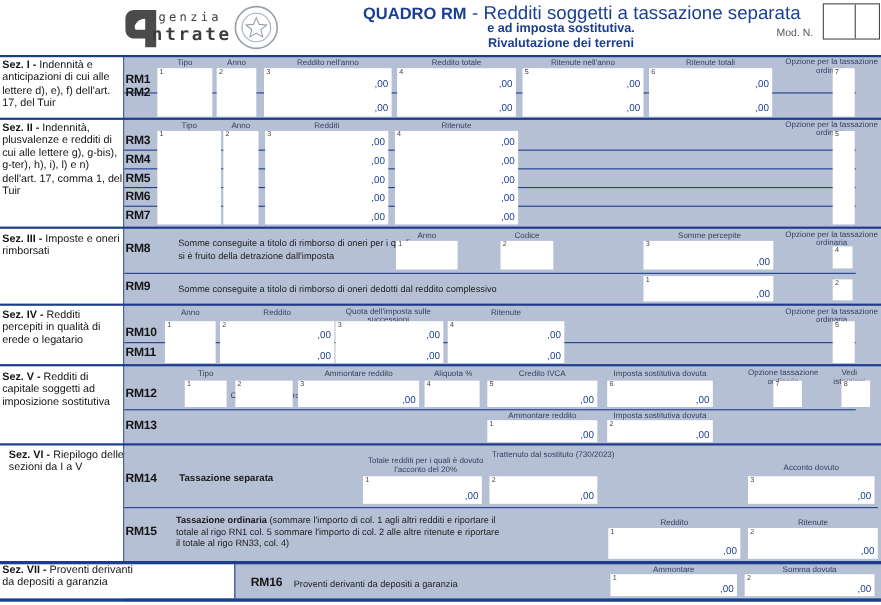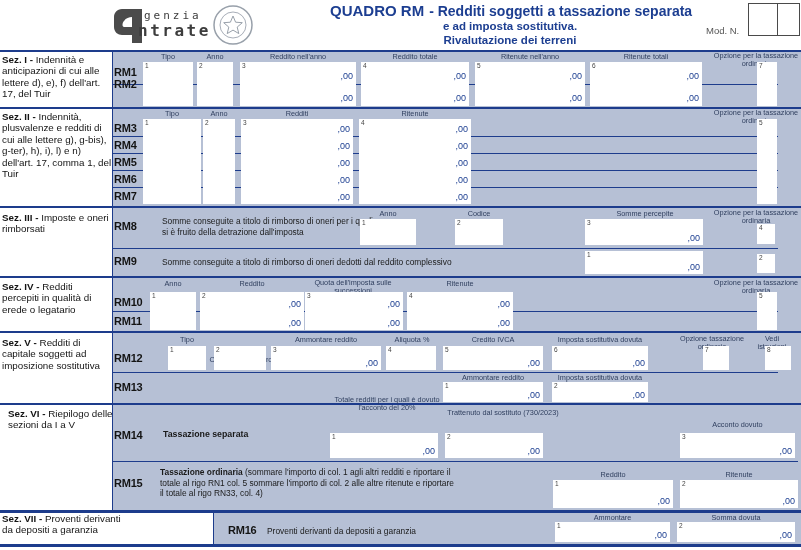--- a/index.html
+++ b/index.html
@@ -21,21 +21,21 @@
   .desc{position:absolute;font-size:8.4px;color:#1a1a1a;line-height:1.25;}
   .bt{position:absolute;font-size:8.8px;font-weight:700;color:#1a1a1a;}
   .nowrap{white-space:nowrap;}
   
   .lg1{position:absolute;left:144px;top:9px;font-family:"DejaVu Sans Mono",monospace;
        font-size:11px;letter-spacing:3px;color:#3d3d3d;}
   .lg2{position:absolute;left:138px;top:21px;font-family:"DejaVu Sans Mono",monospace;
        font-size:16px;font-weight:700;letter-spacing:2.5px;color:#3d3d3d;}
   .t1row{position:absolute;left:330px;top:2px;white-space:nowrap;color:#1c3e91;}
   .t1row .q{font-size:15px;font-weight:700;}
-  .t1row .r{font-size:14px;font-weight:700;margin-left:5px;}
+  .t1row .r{font-size:17px;font-weight:400;margin-left:5px;}
   .t2{position:absolute;left:420px;top:20px;width:180px;text-align:center;
       font-size:11.5px;font-weight:700;color:#1c3e91;}
   .t3{position:absolute;left:420px;top:34px;width:180px;text-align:center;
       font-size:11.5px;font-weight:700;color:#1c3e91;}
   .modn{position:absolute;left:706px;top:25px;font-size:9.5px;color:#555;}
   .modbox{position:absolute;left:748px;top:3px;width:50px;height:31px;background:#fff;border:1px solid #4a4a4a;}
   .modbox .mdiv{position:absolute;left:55%;top:0;width:1px;height:100%;background:#4a4a4a;}
 </style>
 </head>
 <body>
@@ -271,21 +271,21 @@
       <span class="n">1</span>
       <span class="ab">,00</span>
     </div>
   <div class="fb" style="left:552px;top:382px;width:96px;height:20px">
       <span class="n">2</span>
       <span class="ab">,00</span>
     </div>
 
   <div class="rml" style="left:114px;top:429px">RM14</div>
   <div class="bt" style="left:163px;top:429px">Tassazione separata</div>
-  <div class="hdr" style="left:322px;top:396px;width:130px">Totale redditi per i quali è dovuto l'acconto del 20%</div>
+  <div class="hdr" style="left:322px;top:415px;width:130px">Totale redditi per i quali è dovuto l'acconto del 20%</div>
   <div class="hdr" style="left:447px;top:409px;width:112px">Trattenuto dal sostituto (730/2023)</div>
   <div class="hdr" style="left:680px;top:421px;width:115px">Acconto dovuto</div>
   <div class="fb" style="left:330px;top:433px;width:108px;height:25px">
       <span class="n">1</span>
       <span class="ab">,00</span>
     </div>
   <div class="fb" style="left:445px;top:433px;width:98px;height:25px">
       <span class="n">2</span>
       <span class="ab">,00</span>
     </div>

